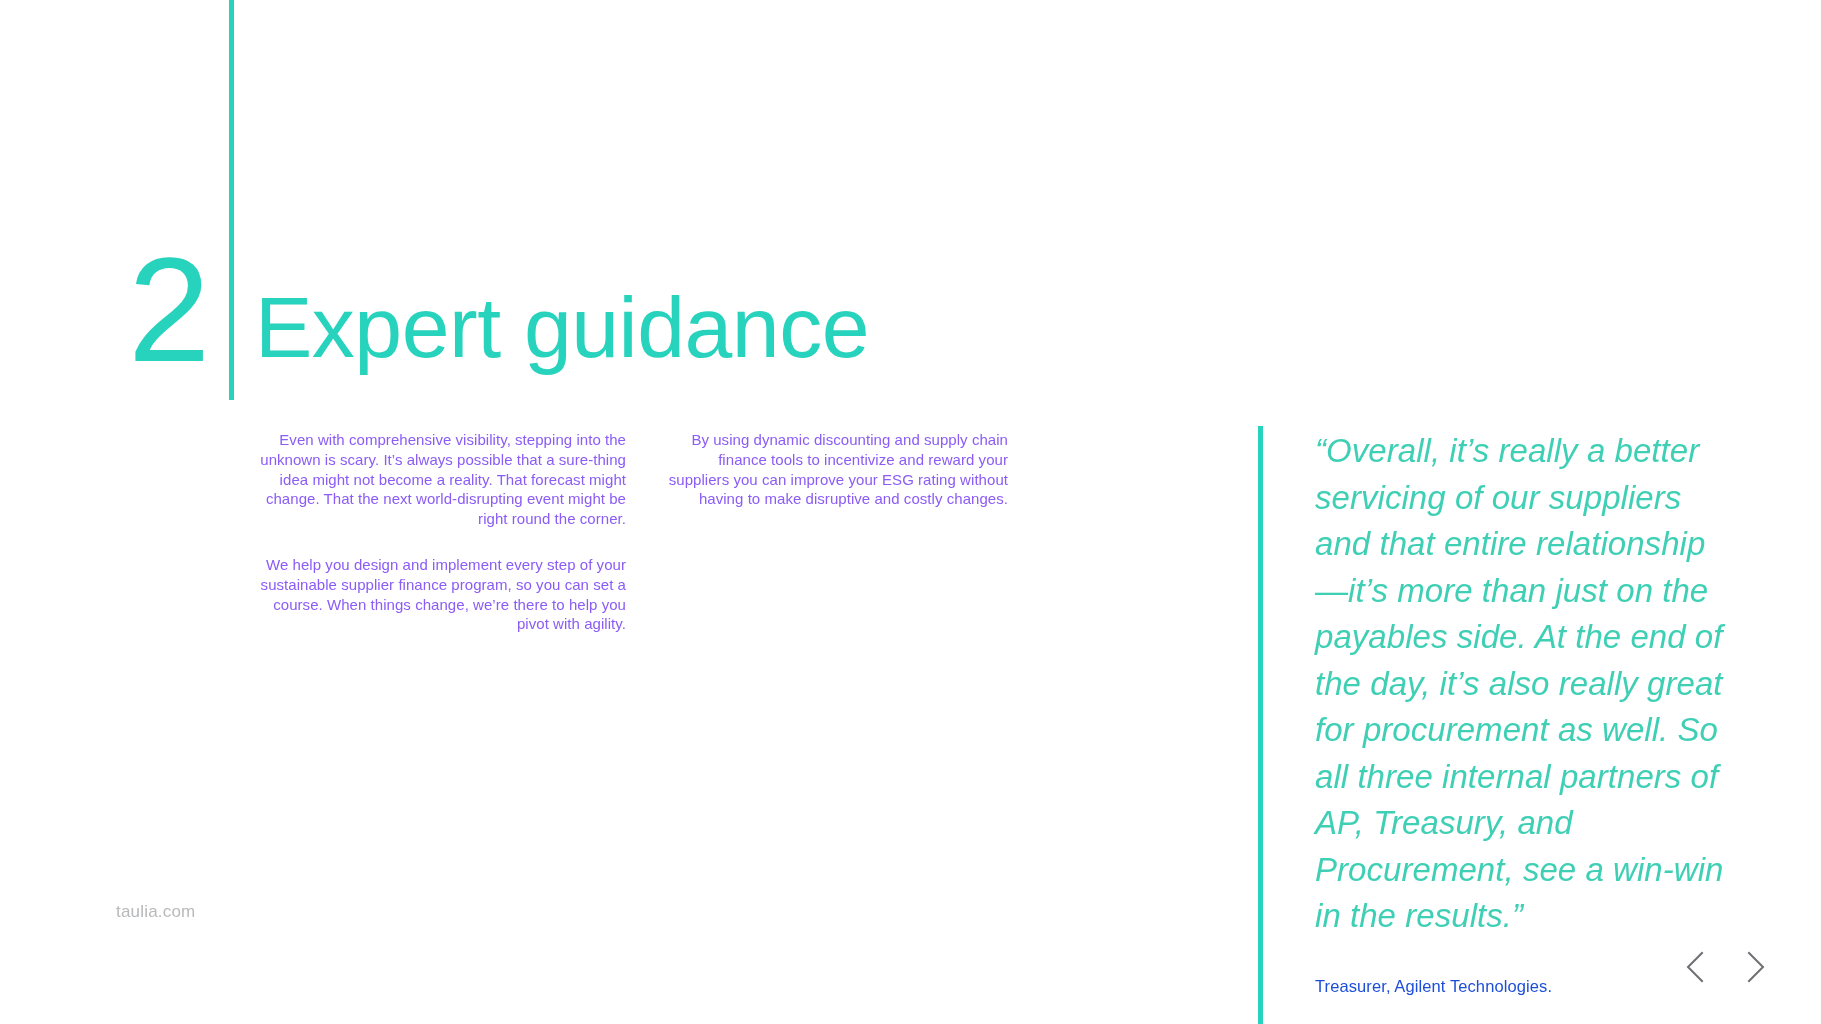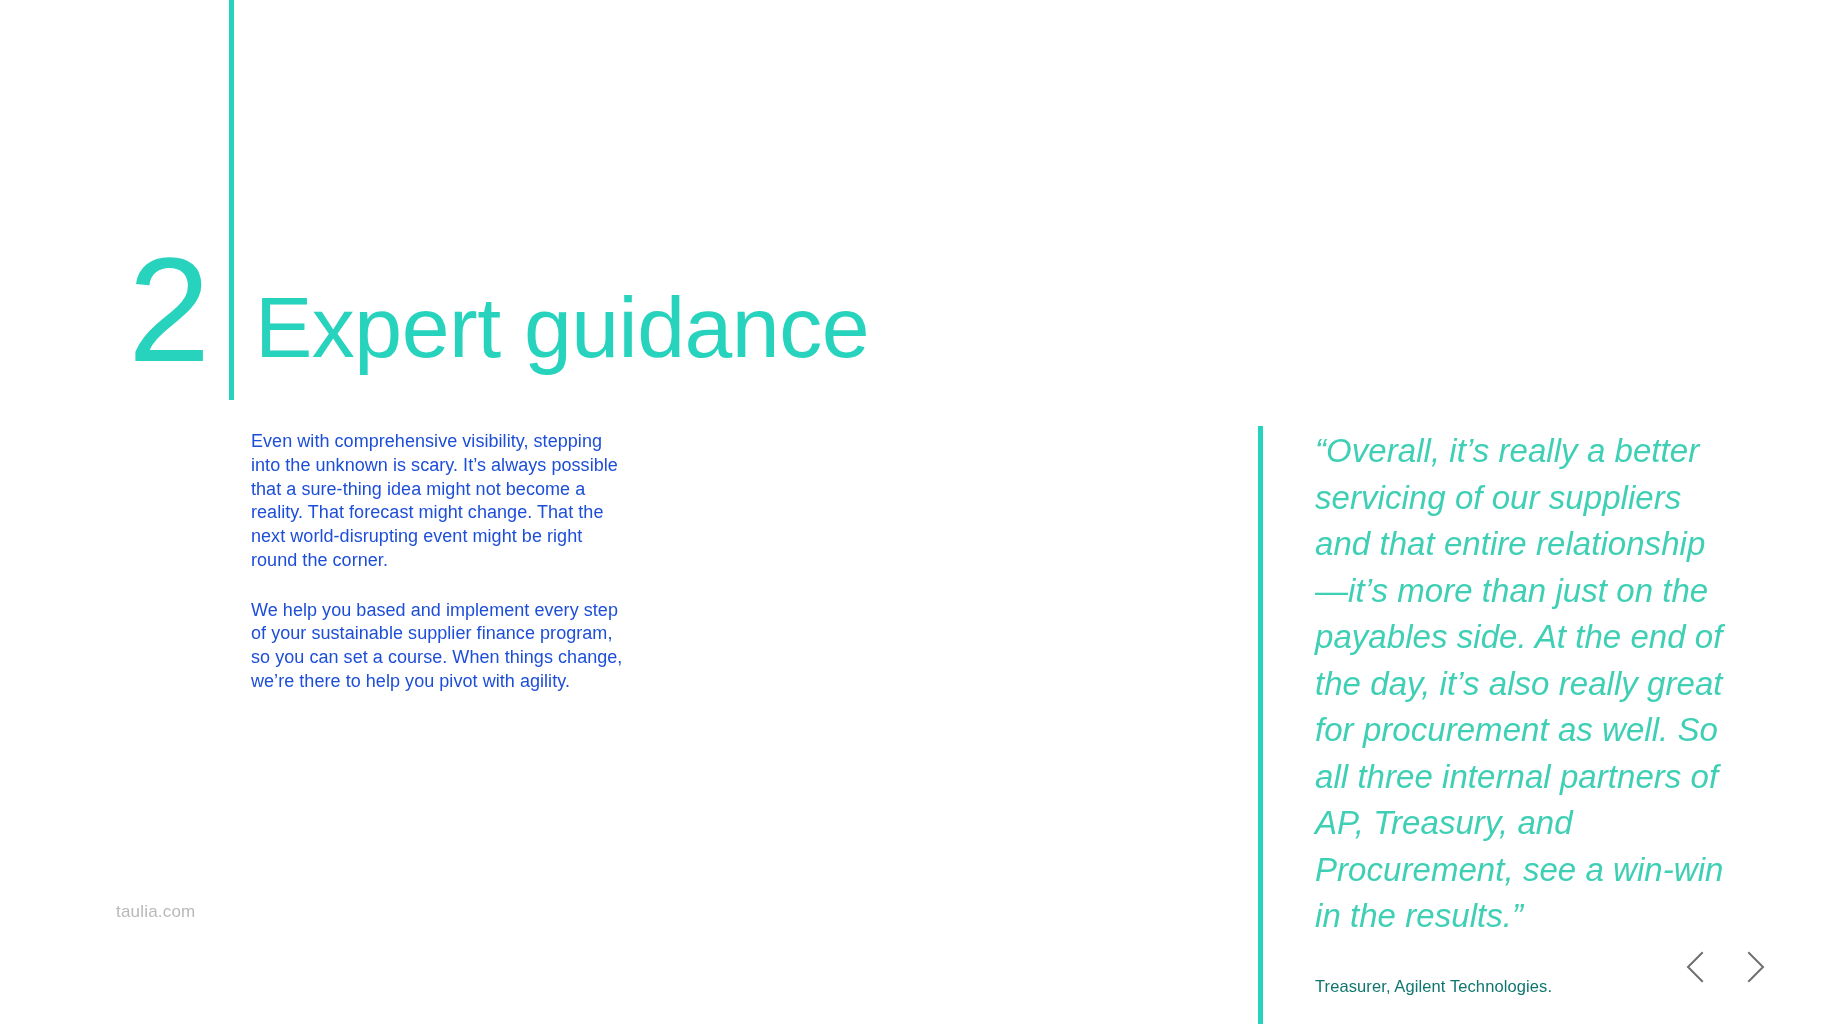--- a/index.html
+++ b/index.html
@@ -74,25 +74,26 @@
   
   .col {
     position: absolute;
     top: 430px;
   }
   .col-1 { left: 251px; width: 375px; }
   .col-2 { left: 660px; width: 348px; }
 
   .col p {
     margin: 0 0 26px 0;
-    color: #1d4ed8;
-    font-size: 18px;
+    color: #8b5cf6;
+    font-size: 15px;
     line-height: 1.32;
     font-weight: 400;
     letter-spacing: 0.05px;
+    text-align: right;
   }
   .col p:last-child { margin-bottom: 0; }
 
   
   .quote-block {
     position: absolute;
     left: 1315px;
     top: 428px;
     width: 410px;
   }
@@ -100,21 +101,21 @@
     margin: 0;
     color: #3ECFB5;
     font-size: 33px;
     line-height: 1.41;
     font-style: italic;
     font-weight: 400;
     letter-spacing: 0.05px;
   }
   .quote-attribution {
     margin: 36px 0 0 0;
-    color: #0f766e;
+    color: #1d4ed8;
     font-size: 16.5px;
     line-height: 1.3;
     font-weight: 400;
     letter-spacing: 0.1px;
   }
 
   
   .footer-link {
     position: absolute;
     left: 116px;
@@ -155,24 +156,25 @@
   <div class="rule-left"></div>
   <div class="rule-right"></div>
 
   <div class="title-row">
     <span class="title-number">2</span>
     <span class="title-text">Expert guidance</span>
   </div>
 
   <div class="col col-1">
     <p>Even with comprehensive visibility, stepping into the unknown is scary. It’s always possible that a sure-thing idea might not become a reality. That forecast might change. That the next world-disrupting event might be right round the corner.</p>
-    <p>We help you based and implement every step of your sustainable supplier finance program, so you can set a course. When things change, we’re there to help you pivot with agility.</p>
+    <p>We help you design and implement every step of your sustainable supplier finance program, so you can set a course. When things change, we’re there to help you pivot with agility.</p>
   </div>
 
   <div class="col col-2">
+    <p>By using dynamic discounting and supply chain finance tools to incentivize and reward your suppliers you can improve your ESG rating without having to make disruptive and costly changes.</p>
   </div>
 
   <div class="quote-block">
     <p class="quote-text">“Overall, it’s really a better servicing of our suppliers and that entire relationship—it’s more than just on the payables side. At the end of the day, it’s also really great for procurement as well. So all three internal partners of AP, Treasury, and Procurement, see a win-win in the results.”</p>
     <p class="quote-attribution">Treasurer, Agilent Technologies.</p>
   </div>
 
   <a class="footer-link" href="#">taulia.com</a>
 
   <div class="nav-arrows">

